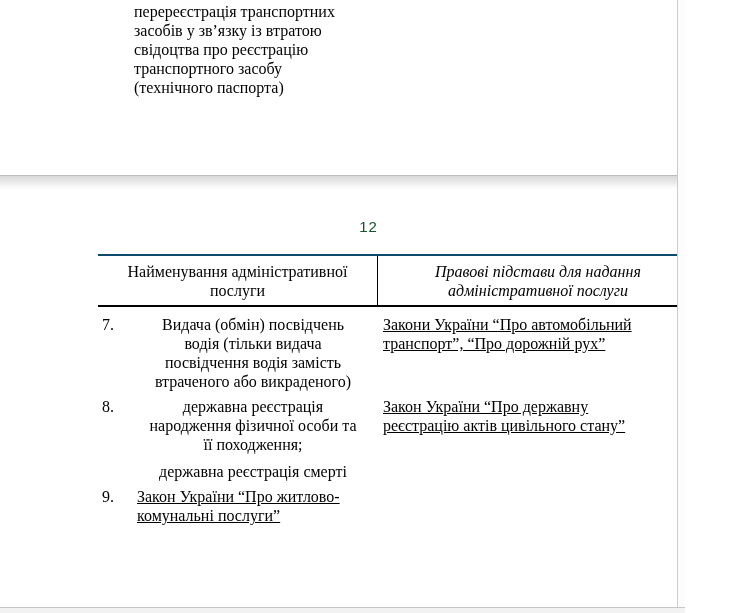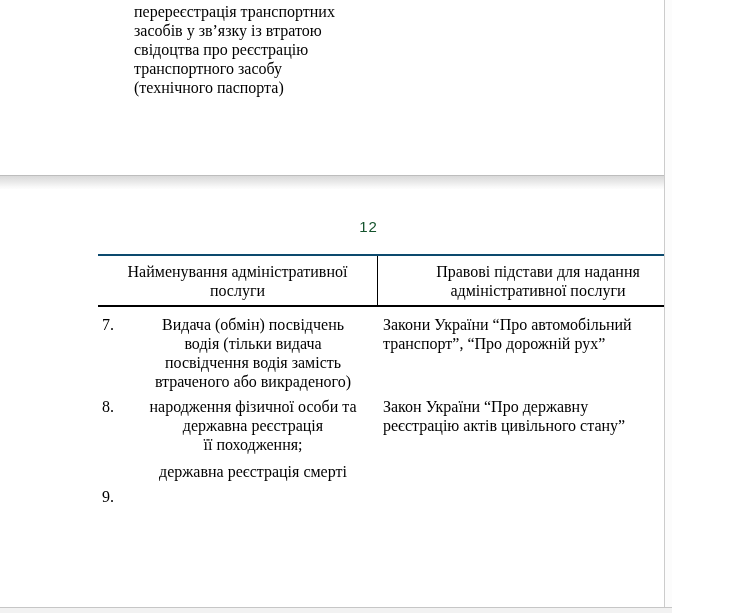--- a/index.html
+++ b/index.html
@@ -1,21 +1,21 @@
 <!DOCTYPE html>
 <html><head>
 <meta charset="utf-8">
 <style>
   html,body { margin:0; padding:0; }
   body {
     width:744px; height:613px; overflow:hidden; background:#ffffff;
     font-family:"Liberation Serif", serif; color:#000;
     position:relative;
   }
-  .viewport { position:absolute; left:0; top:0; width:672px; height:613px; overflow:hidden; }
+  .viewport { position:absolute; left:0; top:0; width:672px; height:613px; overflow:hidden;padding-left:13px; }
 
   
   .page-top-text {
     position:absolute; left:134px; top:2px;
     font-size:16px; line-height:19px; white-space:nowrap;
   }
 
   
   .page-separator {
     position:absolute; left:0; top:175px; width:737px; height:13px;
@@ -31,27 +31,27 @@
   }
 
   
   .services-table {
     position:absolute; left:98px; top:254px; width:600px;
     font-size:16px; line-height:19px;
   }
   .thead { display:flex; border-top:2px solid #0c4a6e; border-bottom:2px solid #000; }
   .th { text-align:center; padding:6px 0 5px 0; }
   .th-col1 { width:280px; border-right:1px solid #000; box-sizing:border-box; }
-  .th-col2 { flex:1; }
+  .th-col2 { flex:1;font-style:italic; }
   .trow { display:flex; }
   .trow-first { margin-top:8px; }
   .trow + .trow { margin-top:6px; }
   .tnum { width:32px; padding-left:4px; box-sizing:border-box; flex:none; }
   .tcol1 { width:246px; flex:none;text-align:center; }
-  .tcol2 { flex:1; padding-left:7px; }
+  .tcol2 { flex:1; padding-left:7px;text-decoration:underline; }
   .para + .para { margin-top:8px; }
   .ln { white-space:nowrap; }
 
   
   .vscrollbar {
     position:absolute; top:0; right:0; width:8px; height:613px;
     background:#fcfcfc; border-left:1px solid #cccccc; box-sizing:border-box;
   }
   .hscrollbar {
     position:absolute; left:0; bottom:0; width:744px; height:6px;
@@ -105,36 +105,40 @@
       <div class="tcol2">
         <div class="ln">Закони України “Про автомобільний</div>
         <div class="ln">транспорт”, “Про дорожній рух”</div>
       </div>
     </div>
 
     <div class="trow">
       <div class="tnum">8.</div>
       <div class="tcol1">
         <div class="para">
+          <div class="ln">державна реєстрація</div>
           <div class="ln">народження фізичної особи та</div>
-          <div class="ln">державна реєстрація</div>
           <div class="ln">її походження;</div>
         </div>
         <div class="para">
           <div class="ln">державна реєстрація смерті</div>
         </div>
       </div>
       <div class="tcol2">
         <div class="ln">Закон України “Про державну</div>
         <div class="ln">реєстрацію актів цивільного стану”</div>
       </div>
     </div>
 
     <div class="trow">
       <div class="tnum">9.</div>
+      <div class="tcol2">
+        <div class="ln">Закон України “Про житлово-</div>
+        <div class="ln">комунальні послуги”</div>
+      </div>
     </div>
 
   </div>
 
   <div class="vscrollbar"></div>
   <div class="hscrollbar">
     <div class="hscroll-thumb"></div>
   </div>
 
 </div>

